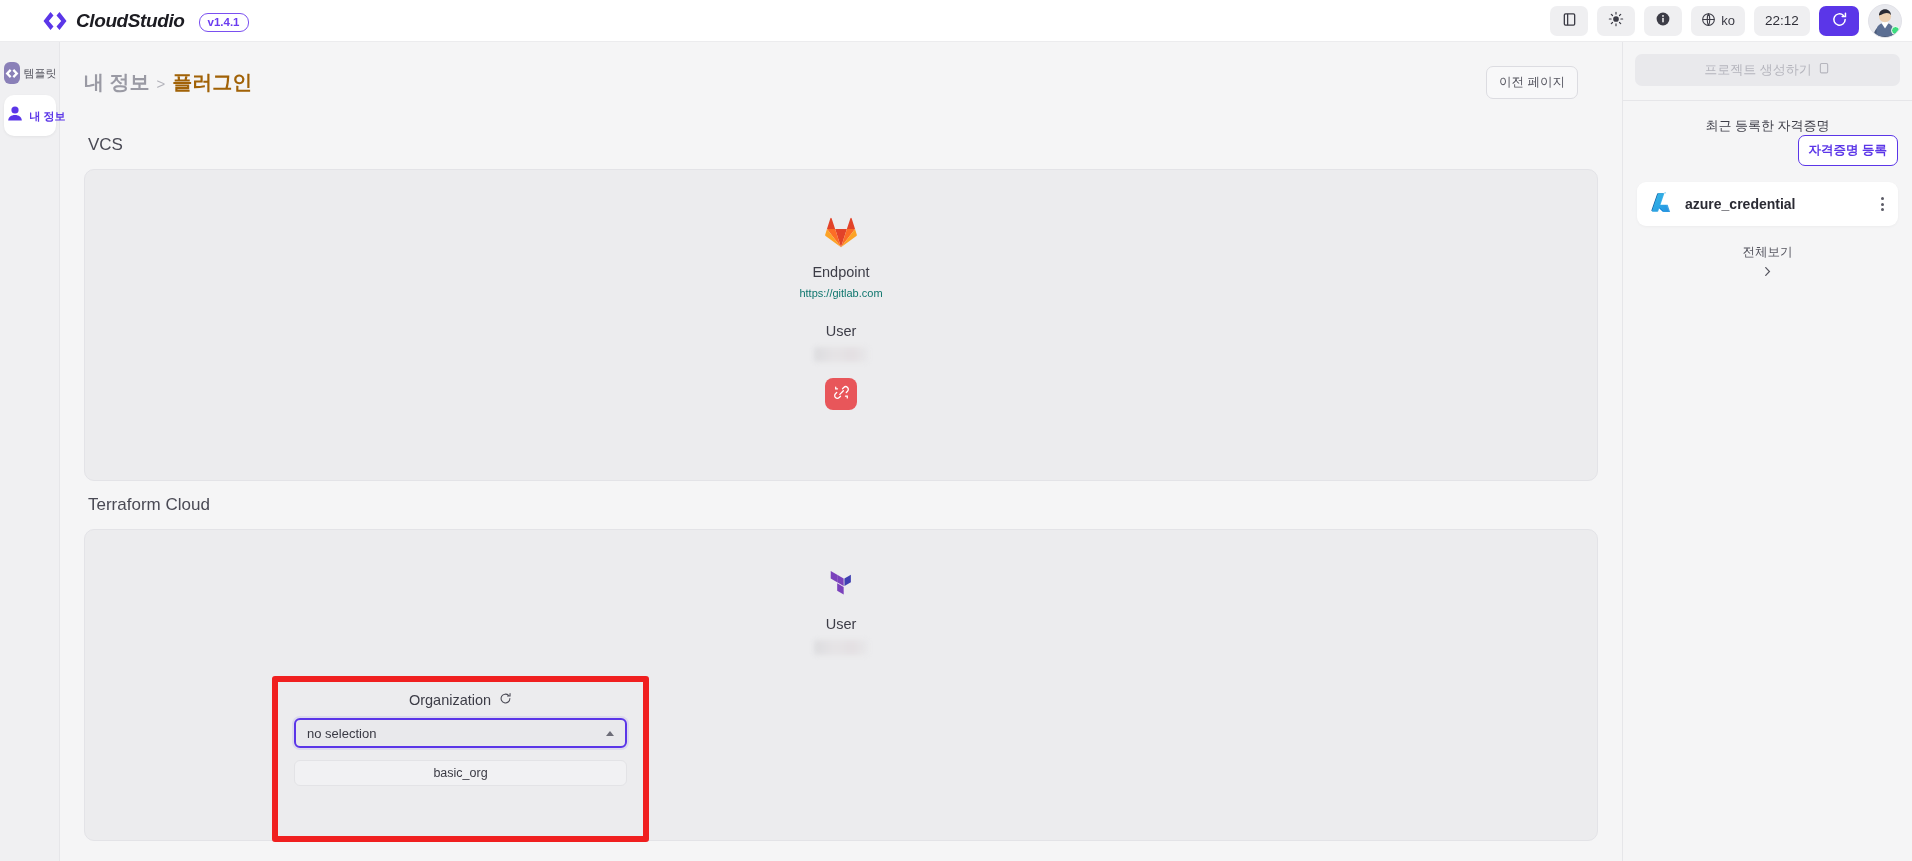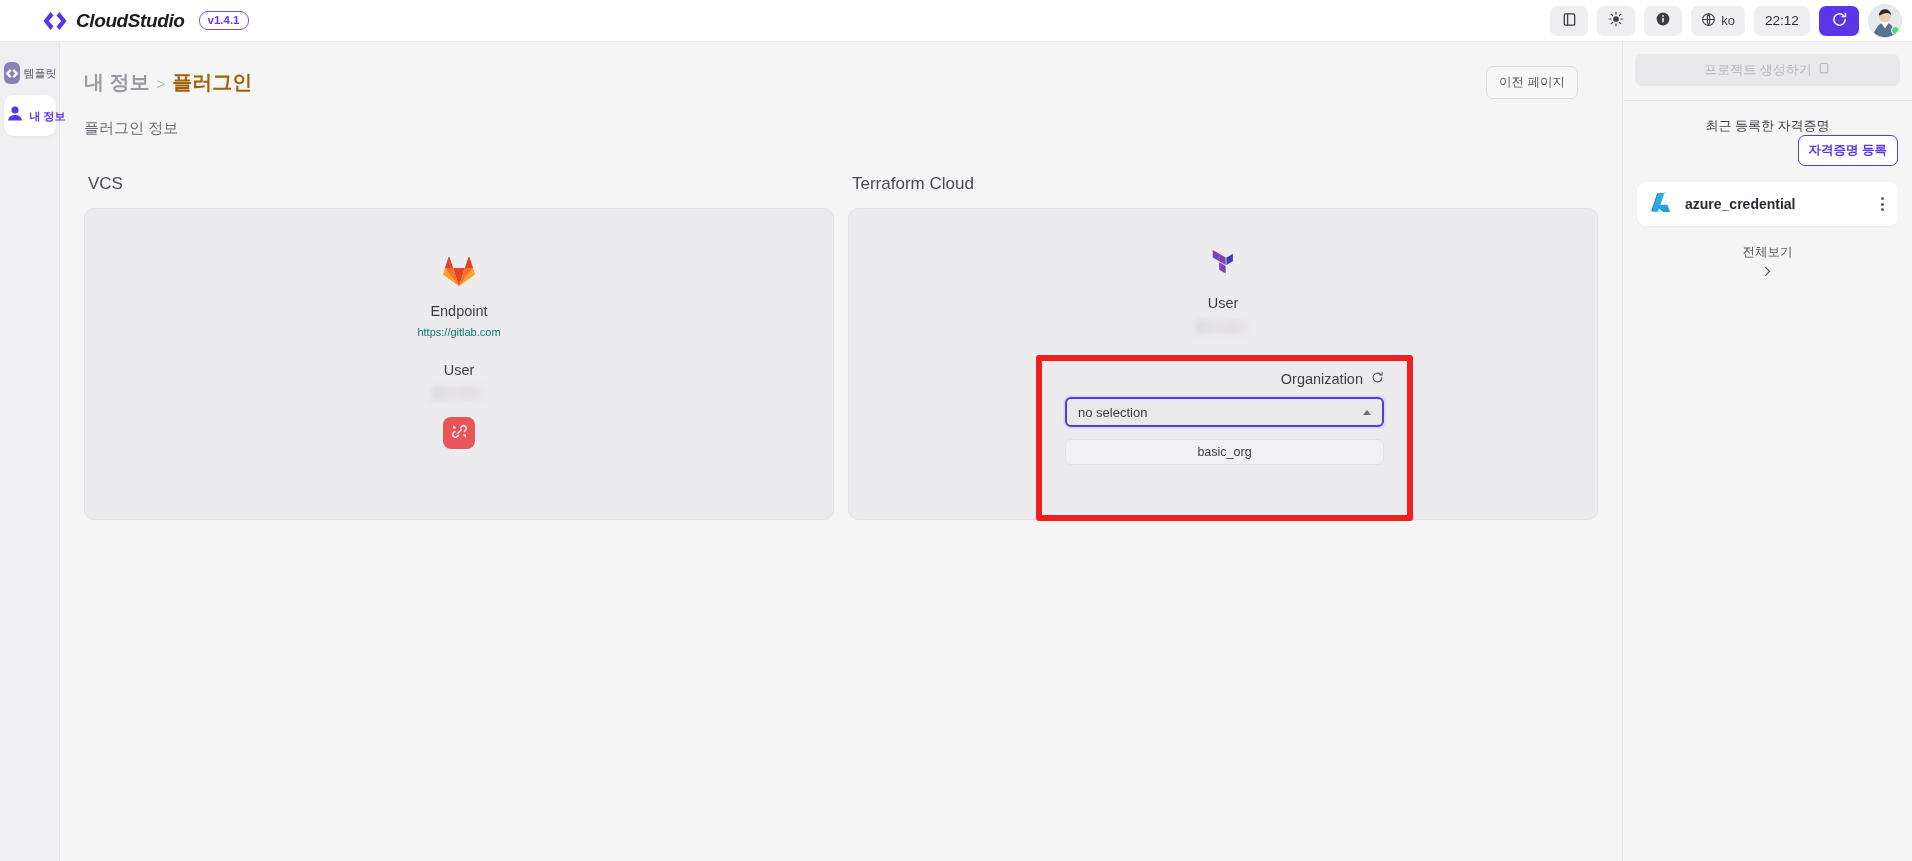--- a/index.html
+++ b/index.html
@@ -8,21 +8,21 @@
     font-family: "Liberation Sans", sans-serif;
     background: #f5f5f6; overflow: hidden;
   }
 
   
   .header {
     position: absolute; top: 0; left: 0; width: 1912px; height: 42px;
     background: #ffffff; display: flex; align-items: center;
     border-bottom: 1px solid #ececee; z-index: 30;
   }
-  .brand { display: flex; align-items: center; gap: 8px; margin-left: 42px; }
+  .brand { display: flex; align-items: flex-end; gap: 8px; margin-left: 42px; }
   .brand-logo { width: 26px; height: 22px; }
   .brand-name {
     font-size: 19px; font-weight: 700; font-style: italic;
     color: #1c1c22; letter-spacing: -.4px;
   }
   .version-chip {
     border: 1.3px solid #7a4ff0; color: #6b3cf0; border-radius: 9px;
     font-size: 11.5px; font-weight: 700; padding: 1px 8px 2px; line-height: 14px;
     margin-left: 6px;
   }
@@ -84,21 +84,21 @@
   .prev-btn {
     margin-left: auto; border: 1px solid #dcdce1; background: #f8f8f9;
     border-radius: 7px; font-size: 12.5px; color: #55555f;
     padding: 7px 12px; cursor: pointer;
   }
   .subtitle {
     padding: 20px 0 0 24px; font-size: 15px; color: #6a6a74;
   }
 
   .cards {
-    display: flex; gap: 14px; padding: 36px 24px 0 24px;
+    display: flex; gap: 14px; padding: 36px 24px 0 24px; flex-direction: column;
   }
   .col { flex: 1 1 0; min-width: 0; }
   .col-title {
     font-size: 17px; color: #4a4a55; padding-left: 4px; margin-bottom: 14px;
   }
   .card {
     background: #ececee; border: 1px solid #e3e3e7; border-radius: 10px;
     height: 312px; position: relative;
     display: flex; flex-direction: column; align-items: center;
   }
@@ -113,22 +113,22 @@
   }
   .danger-btn {
     margin-top: 16px; width: 32px; height: 32px; border-radius: 8px;
     background: #e8565a; display: flex; align-items: center; justify-content: center;
     cursor: pointer;
   }
 
   
   .org-block {
     position: absolute; left: 187px; top: 146px; width: 377px;
-    border: 6px solid #f01f1f; border-radius: 3px; padding: 10px 23px 16px;
-    display: flex; flex-direction: column; align-items: flex-end;
+    border: 6px solid #f01f1f; border-radius: 3px; padding: 10px 16px 16px;
+    display: flex; flex-direction: column; align-items: center;
     background: rgba(236,236,238,.0);
   }
   .org-head {
     display: flex; align-items: center; gap: 8px;
     font-size: 14.5px; color: #3d3d47; margin-bottom: 10px;
   }
   .select-box {
     width: 100%; height: 30px; border: 2px solid #5b36e8; border-radius: 6px;
     background: #e9e9ec; display: flex; align-items: center;
     padding: 0 11px; font-size: 13px; color: #3a3a44; cursor: pointer;
@@ -284,21 +284,20 @@
 
   <div class="crumb-row">
     <div class="crumb">
       <span>내 정보</span>
       <span class="sep">&gt;</span>
       <span class="cur">플러그인</span>
     </div>
     <div class="prev-btn">이전 페이지</div>
   </div>
 
-  <div class="subtitle">플러그인 정보</div>
 
   <div class="cards">
 
     <div class="col">
       <div class="col-title">VCS</div>
       <div class="card">
         <div class="logo-slot">
           <svg width="32" height="31" viewBox="0 0 36 34">
             <path d="M18 33.5 L24.6 13.2 H11.4 Z" fill="#E24329"></path>
             <path d="M18 33.5 L11.4 13.2 H2.2 Z" fill="#FC6D26"></path>

